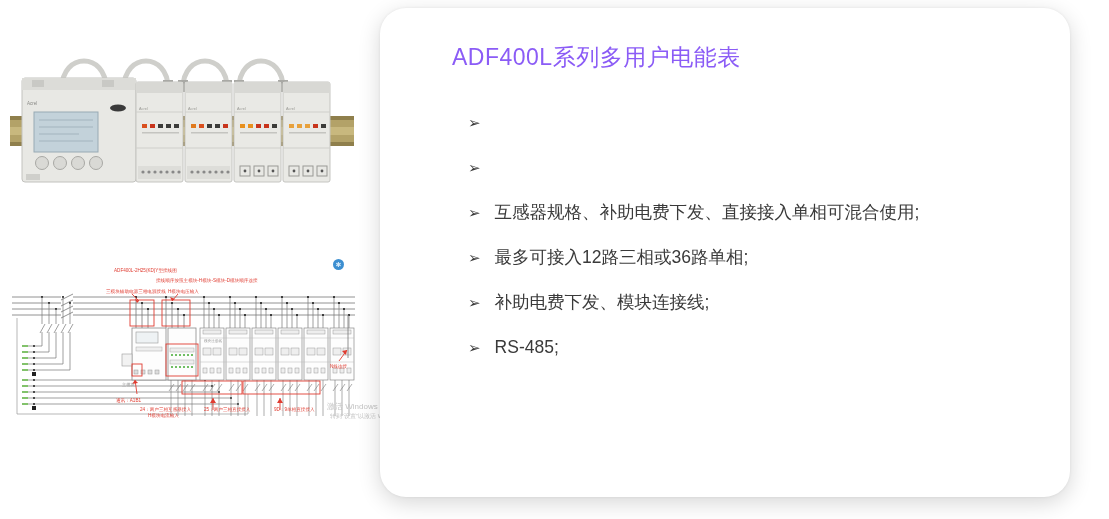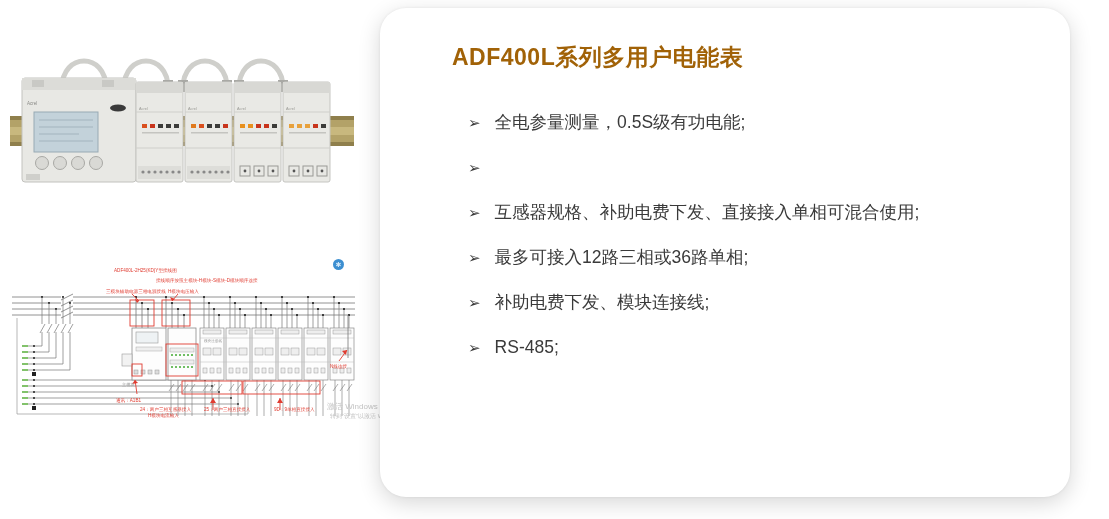--- a/index.html
+++ b/index.html
@@ -3,21 +3,21 @@
 <meta charset="utf-8">
 <style>
   html,body{margin:0;padding:0;}
   body{width:1109px;height:519px;background:#ffffff;position:relative;overflow:hidden;
        font-family:"Liberation Sans","DejaVu Sans",sans-serif;}
   .abs{position:absolute;}
 
   
   .card{position:absolute;left:380px;top:8px;width:690px;height:489px;background:#ffffff;
         border-radius:26px;box-shadow:0 6px 22px rgba(0,0,0,.16),0 0 3px rgba(0,0,0,.07);}
-  .card-title{margin:34px 0 0 72px;font-size:23px;font-weight:bold;color:#a16207;letter-spacing:.5px;}
+  .card-title{margin:34px 0 0 72px;font-size:23px;font-weight:normal;color:#8b5cf6;letter-spacing:.5px;}
   .features{list-style:none;margin:38px 0 0 88px;padding:0;}
   .features li{display:flex;gap:14px;font-size:17.5px;color:#3a3a3a;line-height:22px;margin-bottom:23px;}
   .features .arrow{color:#3a3a3a;font-size:15px;flex:0 0 auto;transform:translateY(1px);}
 
   
   .settings-dot{position:absolute;left:333px;top:259px;width:11px;height:11px;border-radius:50%;
         background:#3d8fd1;display:flex;align-items:center;justify-content:center;cursor:pointer;}
   .settings-dot span{color:#cfe6f8;font-size:7px;line-height:7px;}
 
   
@@ -302,21 +302,20 @@
   </div>
 
 <div class="wm wm1">激活 Windows</div>
 <div class="wm wm2">转到“设置”以激活 Windows。</div>
 
 <div class="card">
   <h1 class="card-title">ADF400L系列多用户电能表</h1>
   <ul class="features">
     <li>
       <span class="arrow">➢</span>
-      <span>全电参量测量，0.5S级有功电能;</span>
     </li>
     <li>
       <span class="arrow">➢</span>
     </li>
     <li>
       <span class="arrow">➢</span>
       <span>互感器规格、补助电费下发、直接接入单相可混合使用;</span>
     </li>
     <li>
       <span class="arrow">➢</span>

